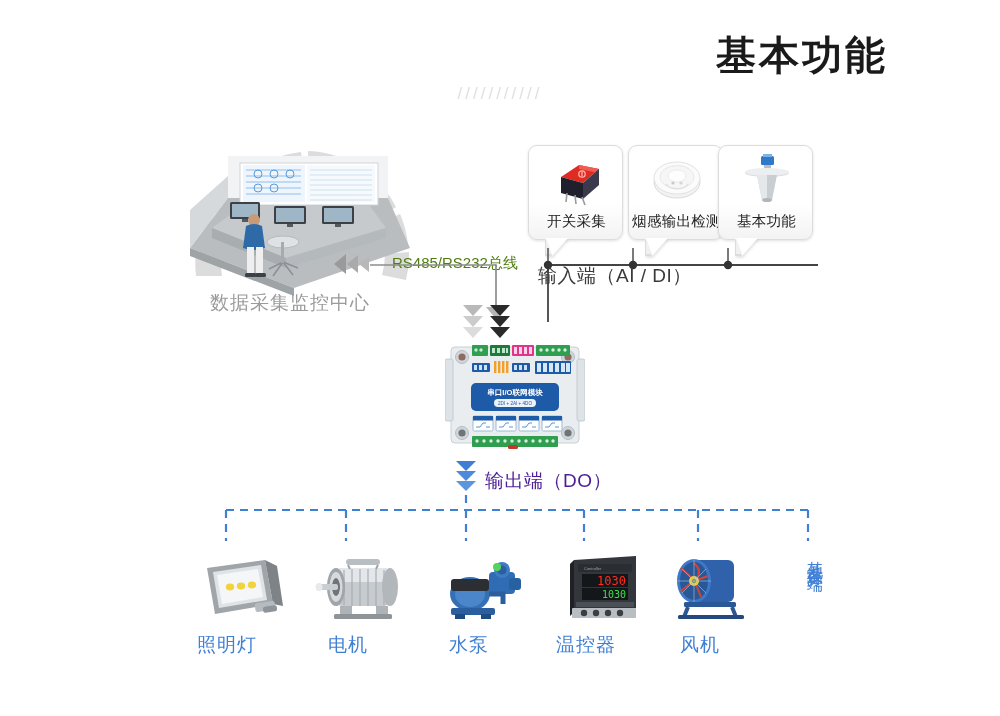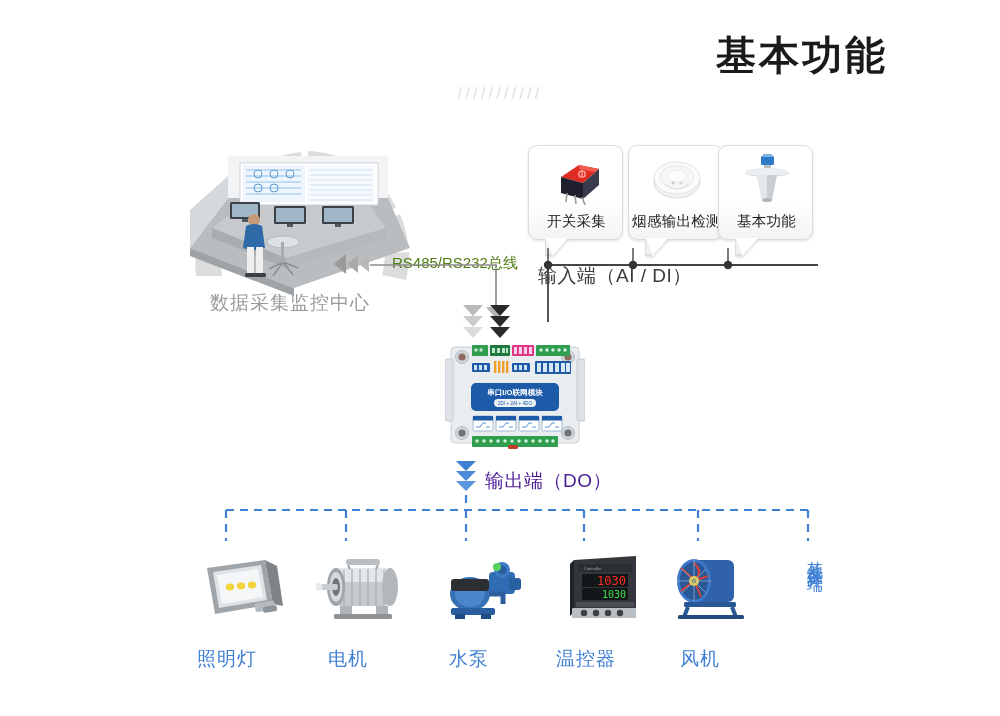--- a/index.html
+++ b/index.html
@@ -98,21 +98,21 @@
   .out-label {
     position: absolute; left: 485px; top: 468px;
     font-size: 19px; color: #4c1d95; letter-spacing: .5px;
   }
   .out-tree { position: absolute; left: 180px; top: 495px; }
 
   
   .dev-item { position: absolute; top: 550px; width: 120px; }
   .dev-img { height: 72px; display: flex; align-items: flex-end; justify-content: flex-end; }
   .dev-name {
-    margin-top: 24px; text-align: center;
+    margin-top: 10px; text-align: center;
     font-size: 19px; color: #3f7fd4; letter-spacing: 1px;
   }
   #dev-0 { left: 167px; }
   #dev-1 { left: 288px; }
   #dev-2 { left: 409px; }
   #dev-3 { left: 526px; }
   #dev-4 { left: 640px; }
   .dev-vert {
     position: absolute; left: 795px; top: 548px;
     width: 28px;

